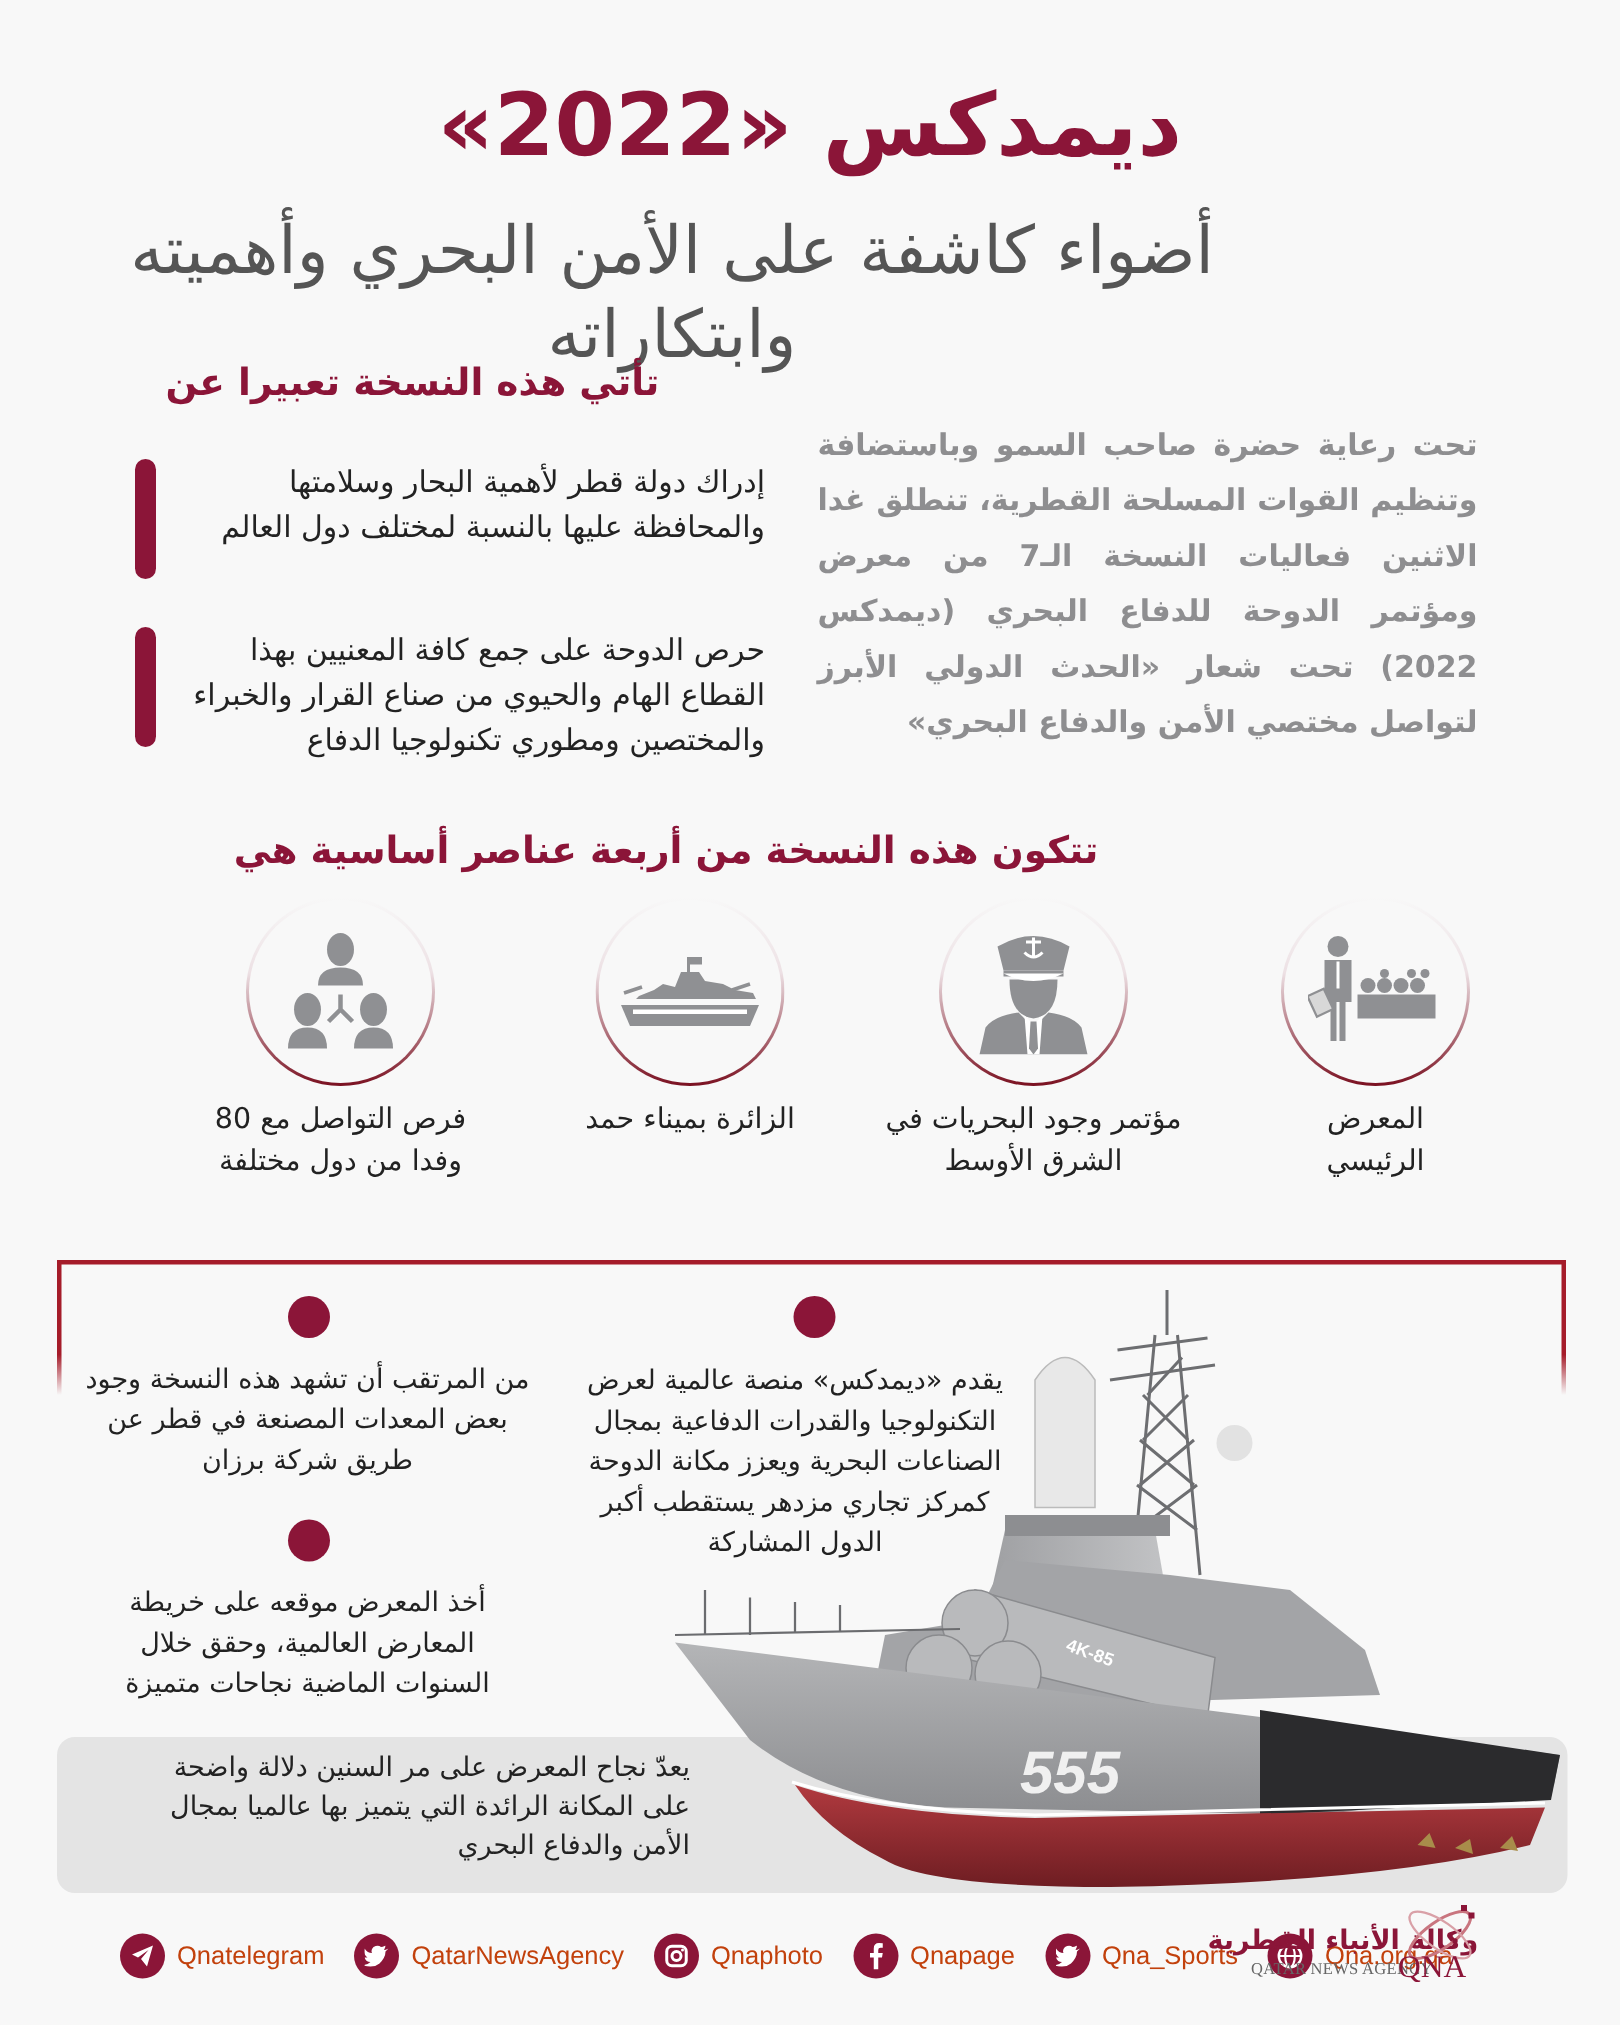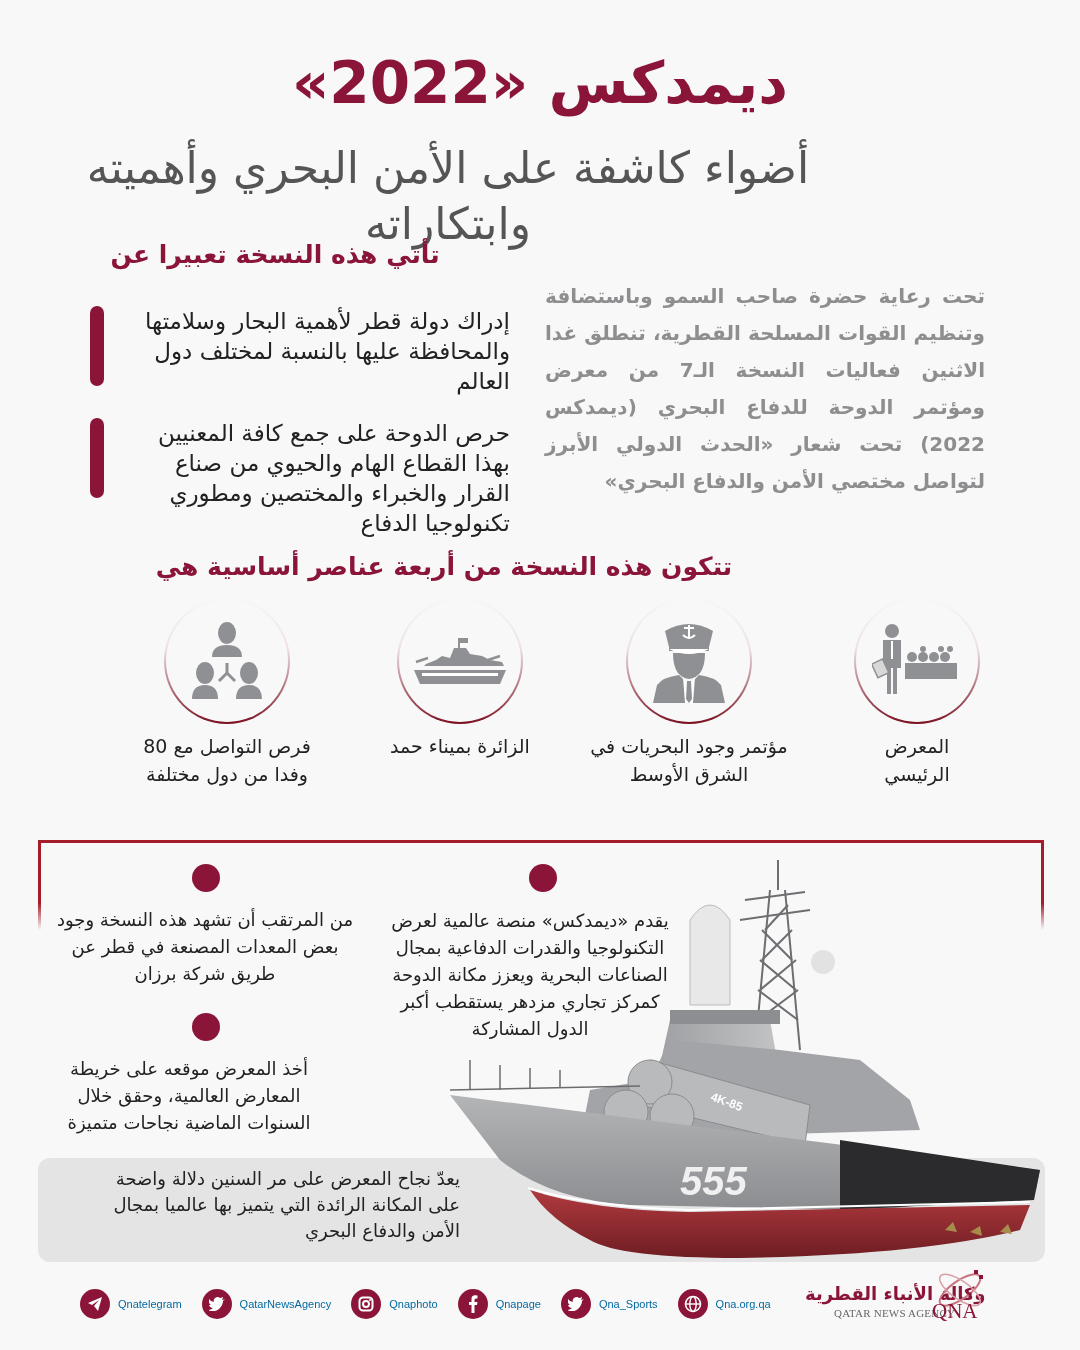--- a/index.html
+++ b/index.html
@@ -38,21 +38,21 @@
     font-size: 25px; font-weight: bold; color: #8b1538;
   }
   .bullet {
     left: 90px; width: 420px; display: flex; flex-direction: row-reverse;
     gap: 18px;
   }
   .bullet .bar {
     width: 14px; border-radius: 7px; background: #8b1538; flex-shrink: 0;
   }
   .bullet .txt {
-    font-size: 23px; line-height: 30px; color: #222; text-align: right;
+    font-size: 20px; line-height: 30px; color: #222; text-align: right;
     flex: 1;
   }
 
   
   .elements-title {
     left: 0; top: 552px; width: 888px; text-align: center;
     font-size: 25px; font-weight: bold; color: #8b1538;
   }
   .element {
     width: 210px; text-align: center;
@@ -101,21 +101,21 @@
   
   .footer {
     left: 80px; top: 1284px; height: 40px;
     display: flex; align-items: center; gap: 10px;
   }
   .social { display: flex; align-items: center; gap: 8px; margin-right: 10px; }
   .social .ic {
     width: 30px; height: 30px; border-radius: 50%; background: #8b1538;
     display: flex; align-items: center; justify-content: center;
   }
-  .social .handle { font-family: "Liberation Sans", sans-serif; font-size: 11px; color: #0369a1; }
+  .social .handle { font-family: "Liberation Sans", sans-serif; font-size: 17px; color: #c2410c; }
   .qna-ar { left: 805px; top: 1283px; font-size: 18px; font-weight: bold; color: #8b1538; }
   .qna-en { left: 802px; top: 1307px; font-family: "Liberation Serif", serif; font-size: 11px; color: #666; letter-spacing: 0.2px; margin-left: 32px; }
   .qna-logo { left: 930px; top: 1268px; width: 60px; height: 56px; }
   .qna-logo .letters { position: absolute; left: 2px; bottom: 0; font-family: "Liberation Serif", serif; font-size: 21px; color: #8b1538; }
 </style>
 </head>
 <body>
 
 <div class="abs title rtl">ديمدكس «2022»</div>
 <div class="abs subtitle rtl">أضواء كاشفة على الأمن البحري وأهميته وابتكاراته</div>
@@ -283,21 +283,21 @@
   </g>
 </svg>
 
 <div class="abs dot" style="left:529px; top:864px;"></div>
 <div class="abs point rtl" style="left:385px; top:907px; width:290px;">يقدم «ديمدكس» منصة عالمية لعرض التكنولوجيا والقدرات الدفاعية بمجال الصناعات البحرية ويعزز مكانة الدوحة كمركز تجاري مزدهر يستقطب أكبر الدول المشاركة</div>
 
 <div class="abs dot" style="left:192px; top:864px;"></div>
 <div class="abs point rtl" style="left:50px; top:906px; width:310px;">من المرتقب أن تشهد هذه النسخة وجود بعض المعدات المصنعة في قطر عن طريق شركة برزان</div>
 
 <div class="abs dot" style="left:192px; top:1013px;"></div>
-<div class="abs point rtl" style="left:44px; top:1055px; width:290px;">أخذ المعرض موقعه على خريطة المعارض العالمية، وحقق خلال السنوات الماضية نجاحات متميزة</div>
+<div class="abs point rtl" style="left:60px; top:1055px; width:290px;">أخذ المعرض موقعه على خريطة المعارض العالمية، وحقق خلال السنوات الماضية نجاحات متميزة</div>
 
 <div class="abs footer">
   <div class="social">
     <span class="ic">
       <svg width="16" height="16" viewBox="0 0 16 16">
           <path d="M1 7 L15 1 L11 15 L7 10 L12 4 L5 9 Z" fill="#fff"></path>
         </svg>
     </span>
     <span class="handle">Qnatelegram</span>
   </div>

